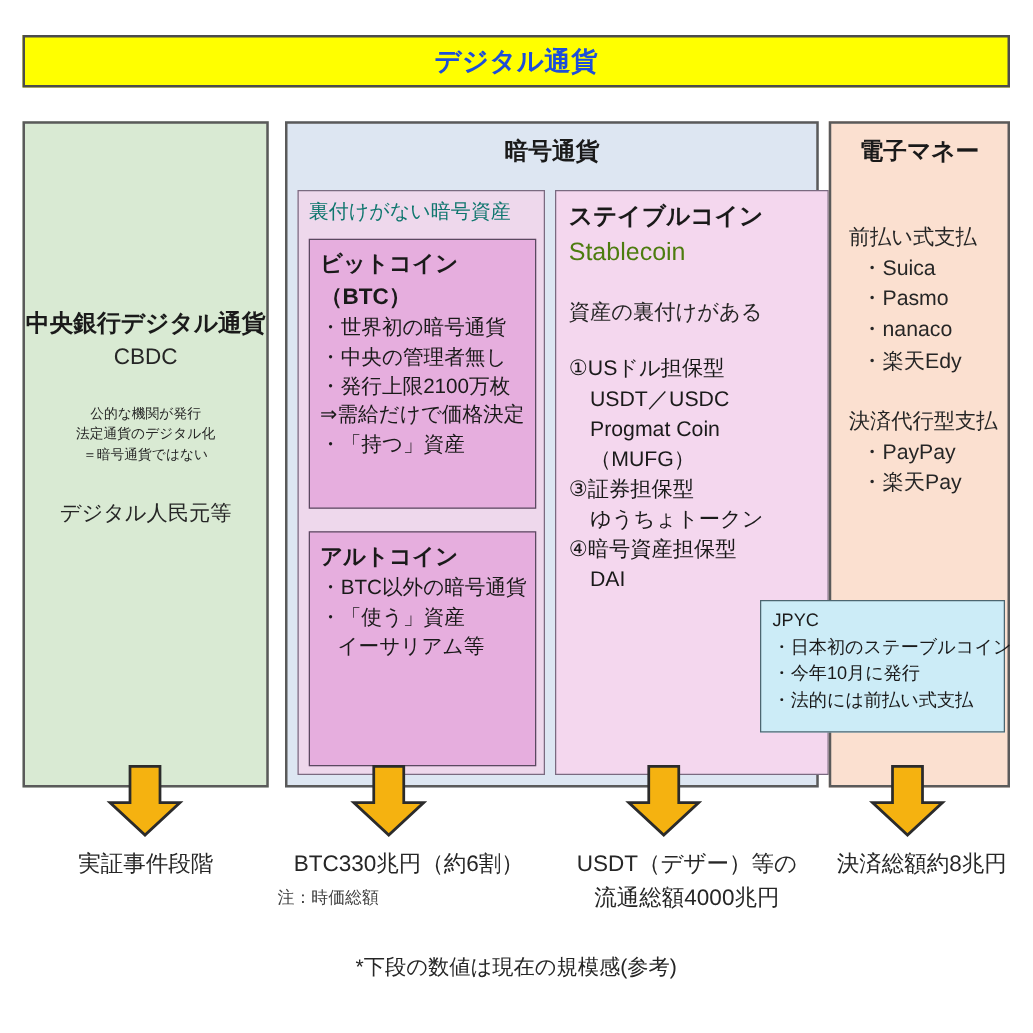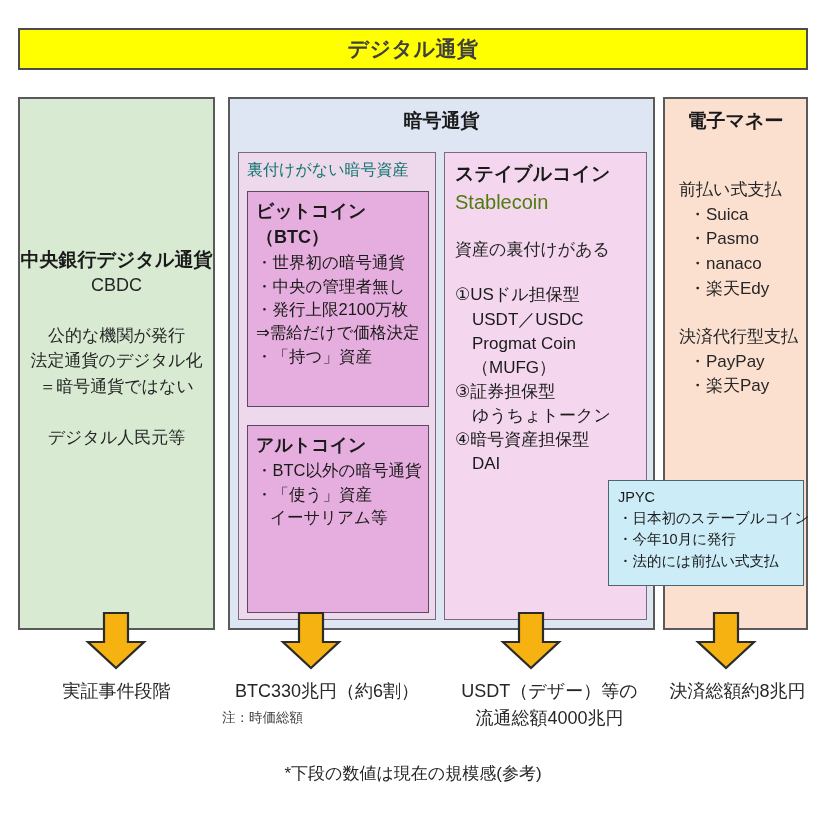--- a/index.html
+++ b/index.html
@@ -29,21 +29,21 @@
     background: #ffff00;
     border: 2px solid #4c4c4c;
     box-sizing: border-box;
     display: flex;
     align-items: center;
     justify-content: center;
   }
   .title-banner .t {
     font-size: 21px;
     font-weight: bold;
-    color: #404040;
+    color: #1d4ed8;
     letter-spacing: 0.5px;
   }
 
   
   .col {
     position: absolute;
     box-sizing: border-box;
     border: 2px solid #5a5a5a;
   }
   .col-cbdc {
@@ -90,21 +90,21 @@
     color: #1a1a1a;
     line-height: 1.35;
   }
   .cbdc-sub {
     font-size: 18px;
     color: #262626;
     line-height: 1.35;
   }
   .cbdc-lines {
     margin-top: 26px;
-    font-size: 17px;
+    font-size: 11px;
     color: #262626;
     line-height: 1.5;
   }
   .cbdc-tail {
     margin-top: 26px;
     font-size: 17px;
     color: #262626;
     line-height: 1.5;
   }
 
@@ -117,21 +117,21 @@
   .panel-unbacked {
     left: 8px;
     top: 53px;
     width: 198px;
     height: 468px;
     background: #eed8ec;
   }
   .panel-stable {
     left: 214px;
     top: 53px;
-    width: 203px;
+    width: 219px;
     height: 468px;
     background: #f4d7ee;
   }
   .panel-label {
     font-size: 16px;
     color: #0f766e;
     padding: 7px 0 0 8px;
     line-height: 1.2;
   }
 

